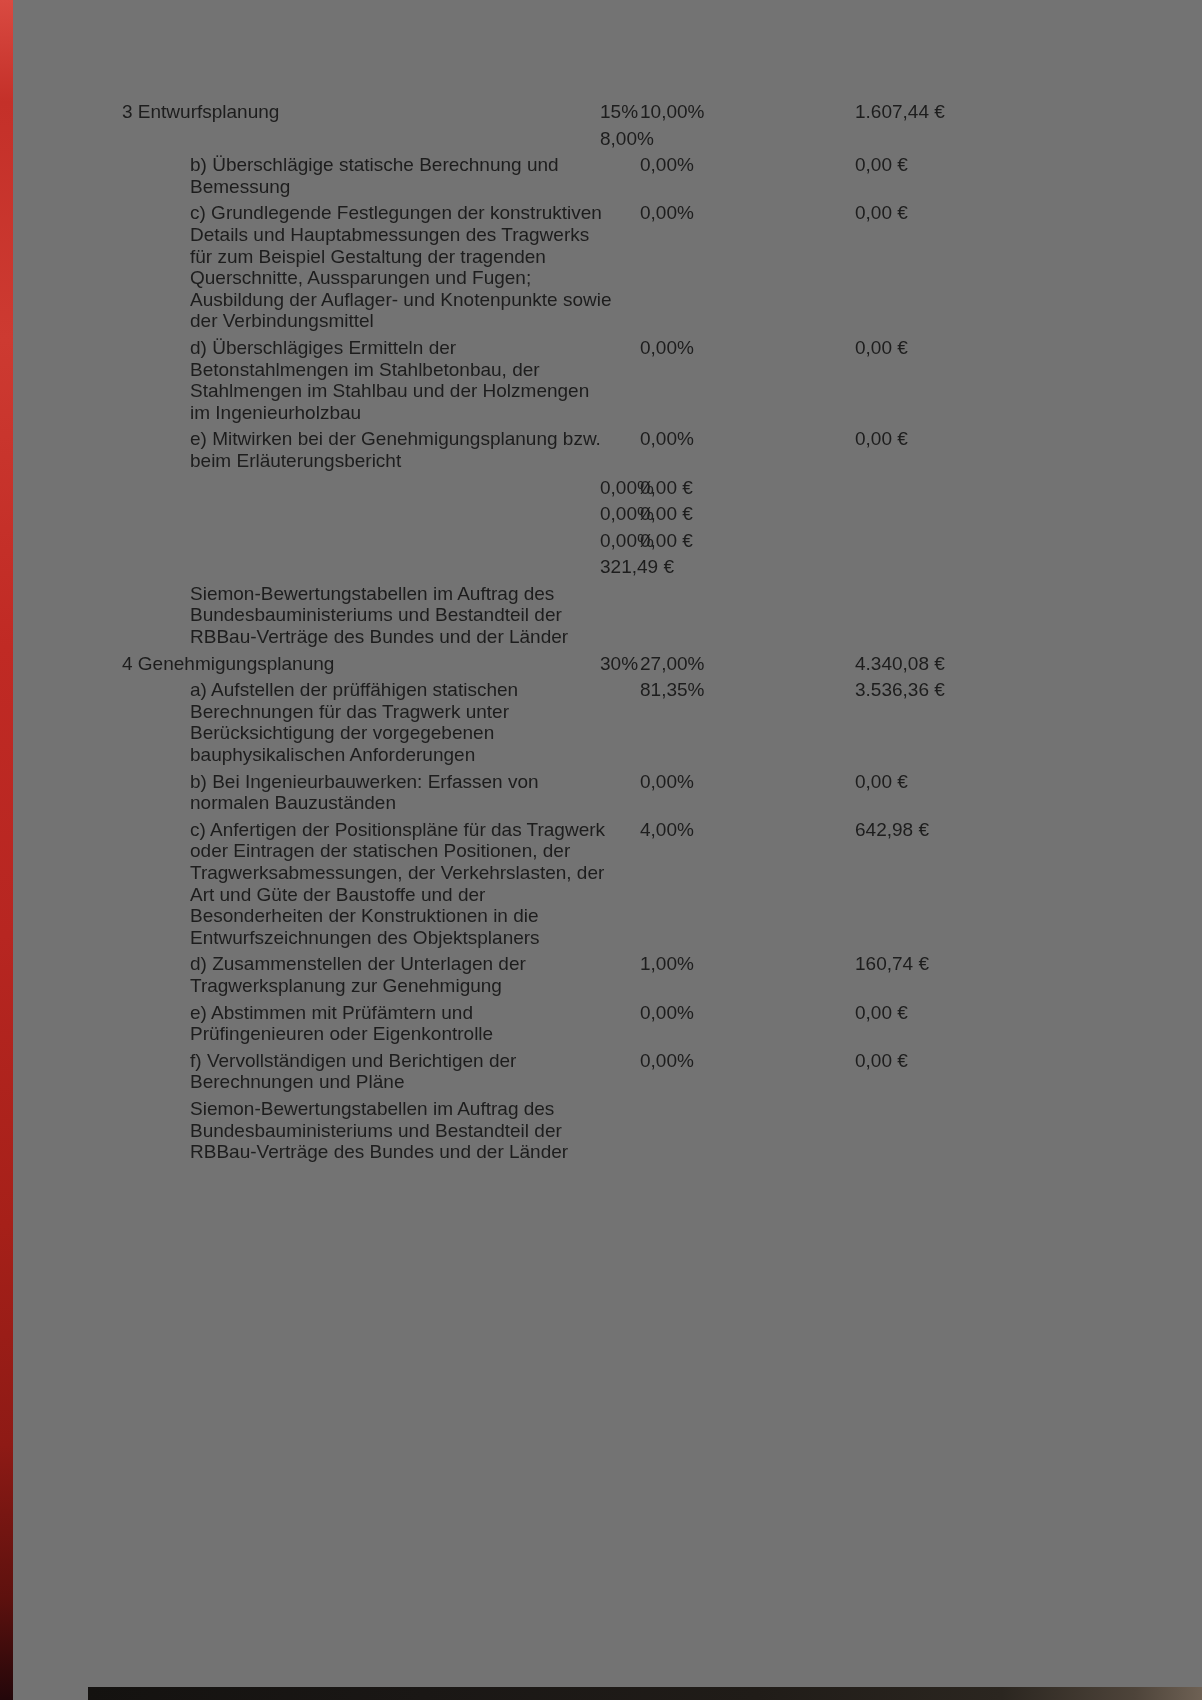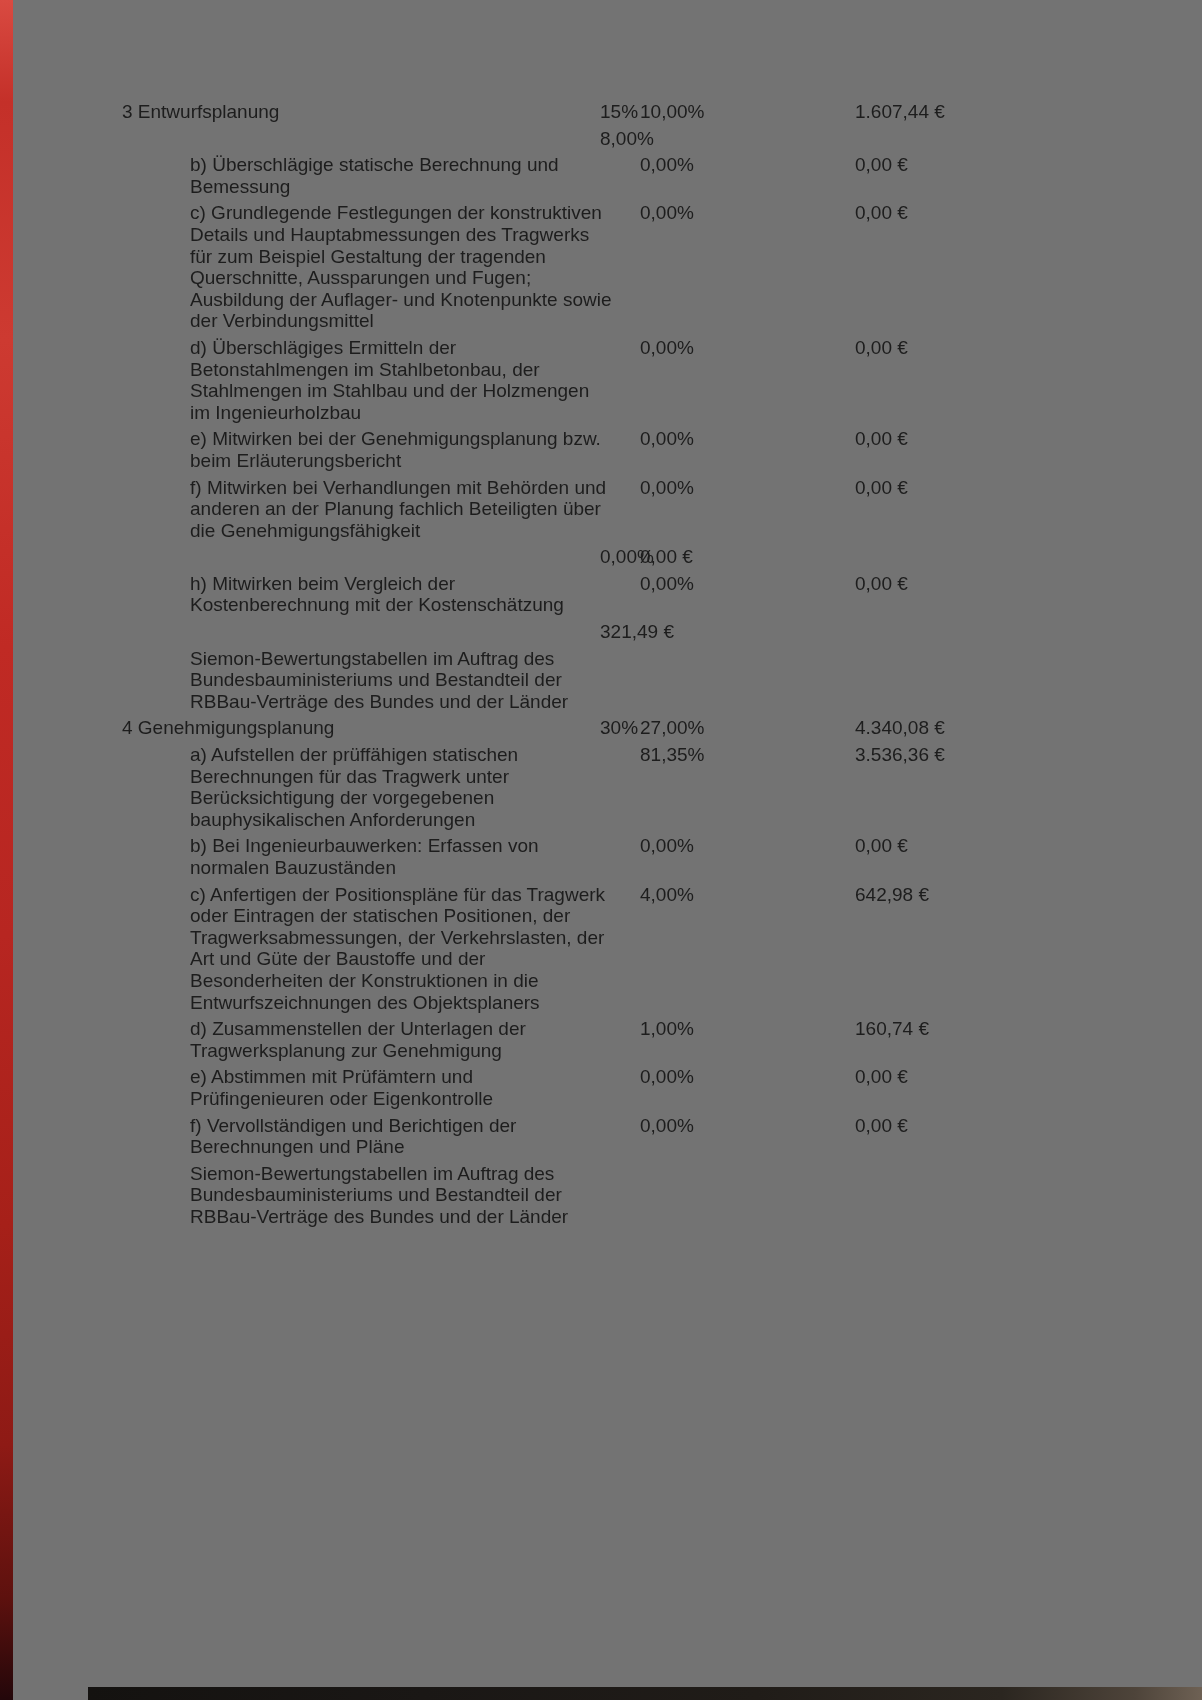--- a/index.html
+++ b/index.html
@@ -92,37 +92,32 @@
 
     <div class="row">
       <div class="cell desc sub">e) Mitwirken bei der Genehmigungsplanung bzw.
 beim Erläuterungsbericht</div>
       <div class="cell p1"></div>
       <div class="cell p2">0,00%</div>
       <div class="cell eur">0,00 €</div>
     </div>
 
     <div class="row">
-      <div class="cell desc sub">f) Mitwirken bei Verhandlungen mit Behörden und
-anderen an der Planung fachlich Beteiligten über
-die Genehmigungsfähigkeit</div>
-      <div class="cell p1"></div>
-      <div class="cell p2">0,00%</div>
-      <div class="cell eur">0,00 €</div>
-    </div>
-
-    <div class="row">
-      <div class="cell p1"></div>
-      <div class="cell p2">0,00%</div>
-      <div class="cell eur">0,00 €</div>
-    </div>
-
-    <div class="row">
-      <div class="cell desc sub">h) Mitwirken beim Vergleich der
-Kostenberechnung mit der Kostenschätzung</div>
+      <div class="cell p1"></div>
+      <div class="cell p2">0,00%</div>
+      <div class="cell eur">0,00 €</div>
+    </div>
+
+    <div class="row">
+      <div class="cell p1"></div>
+      <div class="cell p2">0,00%</div>
+      <div class="cell eur">0,00 €</div>
+    </div>
+
+    <div class="row">
       <div class="cell p1"></div>
       <div class="cell p2">0,00%</div>
       <div class="cell eur">0,00 €</div>
     </div>
 
     <div class="row">
       <div class="cell p1"></div>
       <div class="cell eur">321,49 €</div>
     </div>
 

